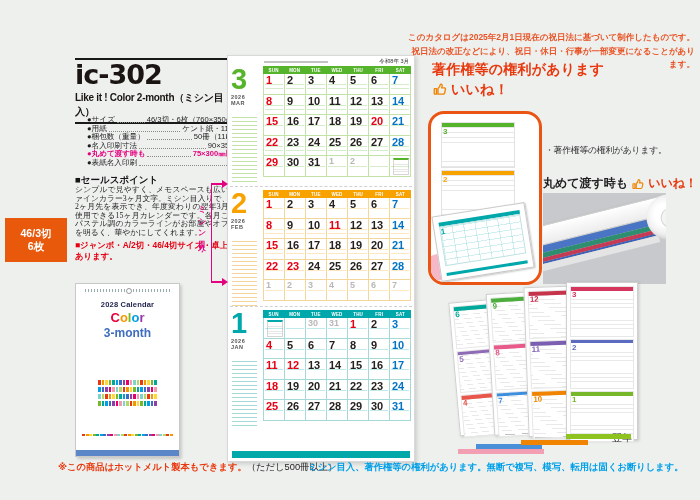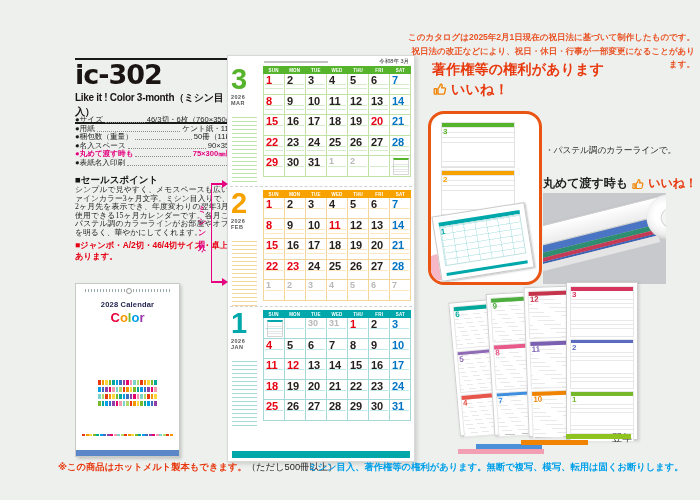--- a/index.html
+++ b/index.html
@@ -5,21 +5,21 @@
   html,body{margin:0;padding:0;background:#dfe2df;}
   .page{position:relative;width:700px;height:500px;background:#eef0ee;overflow:hidden;
         font-family:"Liberation Sans","DejaVu Sans",sans-serif;color:#222;}
 
   
   .logo-block{position:absolute;left:75px;top:58px;width:166px;border-top:2px solid #191919;padding-top:1px;}
   .logo{font-size:27px;font-weight:900;letter-spacing:-1px;color:#1a1512;line-height:1.05;font-family:"DejaVu Sans",sans-serif;}
   .subtitle{font-size:10px;font-weight:bold;color:#1a1512;margin-top:2px;padding-bottom:3px;border-bottom:2px solid #191919;letter-spacing:-0.3px;}
   .spec-list{position:absolute;left:75px;top:116px;width:166px;}
   .spec-row{display:flex;align-items:flex-end;font-size:7.6px;line-height:8.6px;color:#1c1c1c;}
-  .spec-row .sl{white-space:nowrap;}
+  .spec-row .sl{white-space:nowrap;margin-left:12px;}
   .spec-row .sd{flex:1;border-bottom:1px dotted #8a8a8a;margin:0 2px 1.5px;}
   .spec-row .sv{white-space:nowrap;}
   .spec-row.hl{color:#e4007f;font-weight:bold;}
   .sales-heading{position:absolute;left:75px;top:174px;font-size:9.5px;font-weight:bold;color:#151515;}
   .sales-text{position:absolute;left:75px;top:186px;width:170px;font-size:7.8px;line-height:8.5px;
               font-family:"Liberation Serif","DejaVu Serif",serif;color:#222;text-align:justify;}
   .genre-note{position:absolute;left:75px;top:240px;width:170px;font-size:8.4px;line-height:1.25;font-weight:bold;color:#e60012;}
   .size-badge{position:absolute;left:5px;top:218px;width:62px;height:44px;background:#e8590c;color:#fff;
               display:flex;flex-direction:column;align-items:center;justify-content:center;font-size:10.5px;font-weight:bold;line-height:1.25;}
 
@@ -130,67 +130,72 @@
   .footer-left .blk{color:#222;}
   .footer-right{position:absolute;left:308px;top:461px;font-size:9.3px;font-weight:bold;color:#00a0e9;white-space:nowrap;}
 </style>
 </head>
 <body>
 
 <div class="page">
 
   <div class="logo-block">
     <div class="logo">ic-302</div>
-    <div class="subtitle">Like it ! Color 3-month（ミシン目入）</div>
+    <div class="subtitle">Like it ! Color 2-month（ミシン目入）</div>
   </div>
 
   <div class="spec-list">
       <div class="spec-row">
         <span class="sl">●サイズ</span>
         <span class="sd"></span>
         <span class="sv">46/3切・6枚（760×350㎜）</span>
       </div>
       <div class="spec-row">
         <span class="sl">●用紙</span>
         <span class="sd"></span>
         <span class="sv">ケント紙・110kg</span>
       </div>
       <div class="spec-row">
         <span class="sl">●梱包数（重量）</span>
         <span class="sd"></span>
         <span class="sv">50冊（11kg）</span>
       </div>
       <div class="spec-row">
-        <span class="sl">●名入スペース</span>
+        <span class="sl">●名入印刷寸法</span>
         <span class="sd"></span>
         <span class="sv">90×350㎜</span>
       </div>
       <div class="spec-row hl">
         <span class="sl">●丸めて渡す時も</span>
         <span class="sd"></span>
         <span class="sv">75×300㎜以内</span>
       </div>
       <div class="spec-row">
         <span class="sl">●表紙名入印刷</span>
         <span class="sd"></span>
         <span class="sv">有</span>
       </div>
     </div>
 
   <div class="sales-heading">■セールスポイント</div>
   <div class="sales-text">シンプルで見やすく、メモスペースも広い、ファインカラー3ヶ月文字。ミシン目入りで、常に2ヶ月先を表示でき、年度変わりの翌年3月まで使用できる15ヶ月カレンダーです。各月ごとにパステル調のカラーラインがお部屋やオフィスを明るく、華やかにしてくれます。</div>
   <div class="genre-note">■ジャンボ・A/2切・46/4切サイズ・卓上もあります。</div>
 
+  <div class="size-badge">
+    <span>46/3切</span>
+    <span>6枚</span>
+  </div>
 
   <div class="cover">
     <div class="cover-hanger">
         <i></i>
       </div>
     <div class="cover-year">2028 Calendar</div>
     <div class="cover-color"><span style="color: rgb(232, 0, 60);">C</span><span style="color: rgb(243, 152, 0);">o</span><span style="color: rgb(118, 184, 42);">l</span><span style="color: rgb(0, 160, 233);">o</span><span style="color: rgb(154, 54, 168);">r</span></div>
+    <div class="cover-month">3-month</div>
     <div class="cover-ticks">
         <div class="tick-row">
           <span class="tick" style="background: rgb(232, 56, 13);"></span>
           <span class="tick" style="background: rgb(243, 152, 0);"></span>
           <span class="tick" style="background: rgb(255, 217, 59);"></span>
           <span class="tick" style="background: rgb(118, 184, 42);"></span>
           <span class="tick" style="background: rgb(0, 168, 155);"></span>
           <span class="tick" style="background: rgb(0, 160, 233);"></span>
           <span class="tick" style="background: rgb(62, 108, 192);"></span>
           <span class="tick" style="background: rgb(143, 63, 168);"></span>
@@ -512,21 +517,21 @@
       </div>
     <div class="desk-sheet"></div>
     <div class="desk-cal">
       <div class="desk-topbar"></div>
       <div class="desk-grid"></div>
       <div class="desk-num">1</div>
       <div class="desk-botbar"></div>
     </div>
   </div>
 
-  <div class="bullets" style="top:145px;">・パステル調のカラーラインで。</div>
+  <div class="bullets" style="top:145px;">・著作権等の権利があります。</div>
 
   <div class="roll-caption">
     <span>丸めて渡す時も</span>
     <svg class="thumb" width="14" height="14" viewBox="0 0 24 24">
       <path d="M3.5 11.5h3.2v8.2H4.1a.8.8 0 0 1-.8-.8zM9 19.7v-8.4c1.6-1.1 3-3.1 3.3-5.4.1-.9.9-1.5 1.7-1.2.8.3 1.3 1.2 1.3 2.1 0 1.2-.4 2.5-.8 3.4h4.2c1 0 1.7.9 1.5 1.9l-1.2 5.9c-.2 1-1.1 1.7-2.1 1.7z" fill="none" stroke="#f08300" stroke-width="2" stroke-linejoin="round"></path>
     </svg>
     <span class="iine">いいね！</span>
   </div>
 
   <div class="roll-photo">

